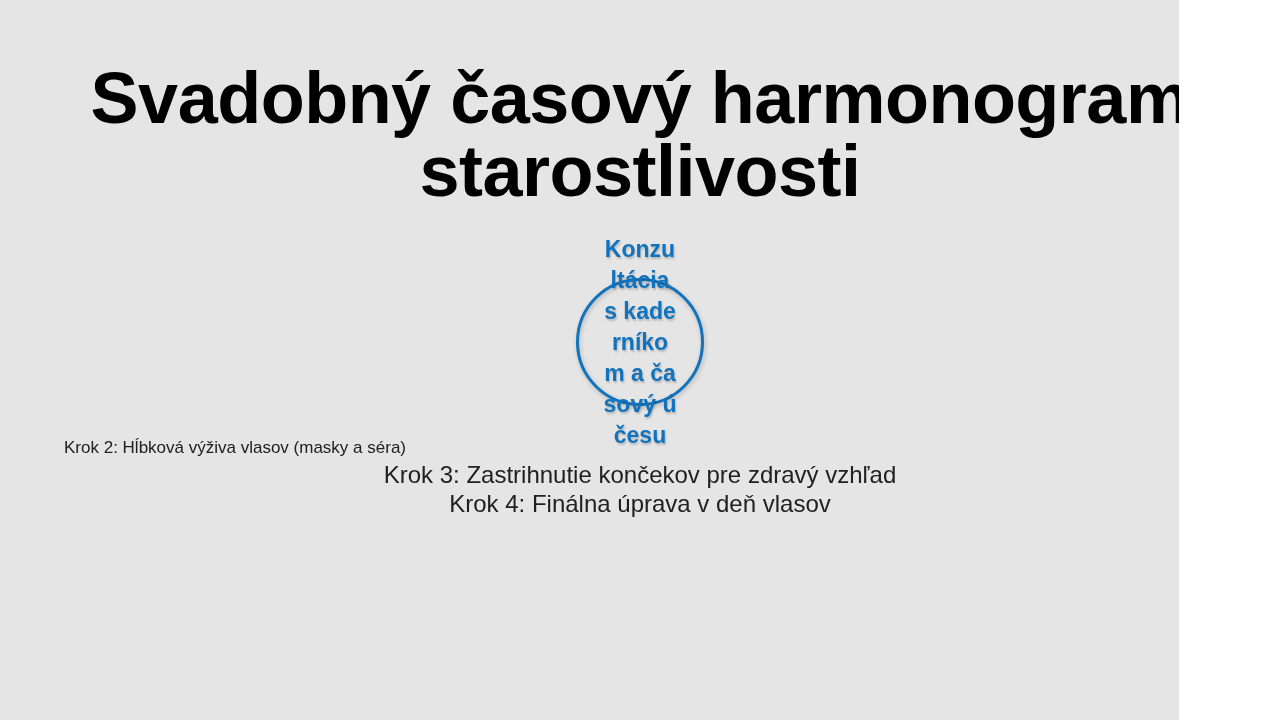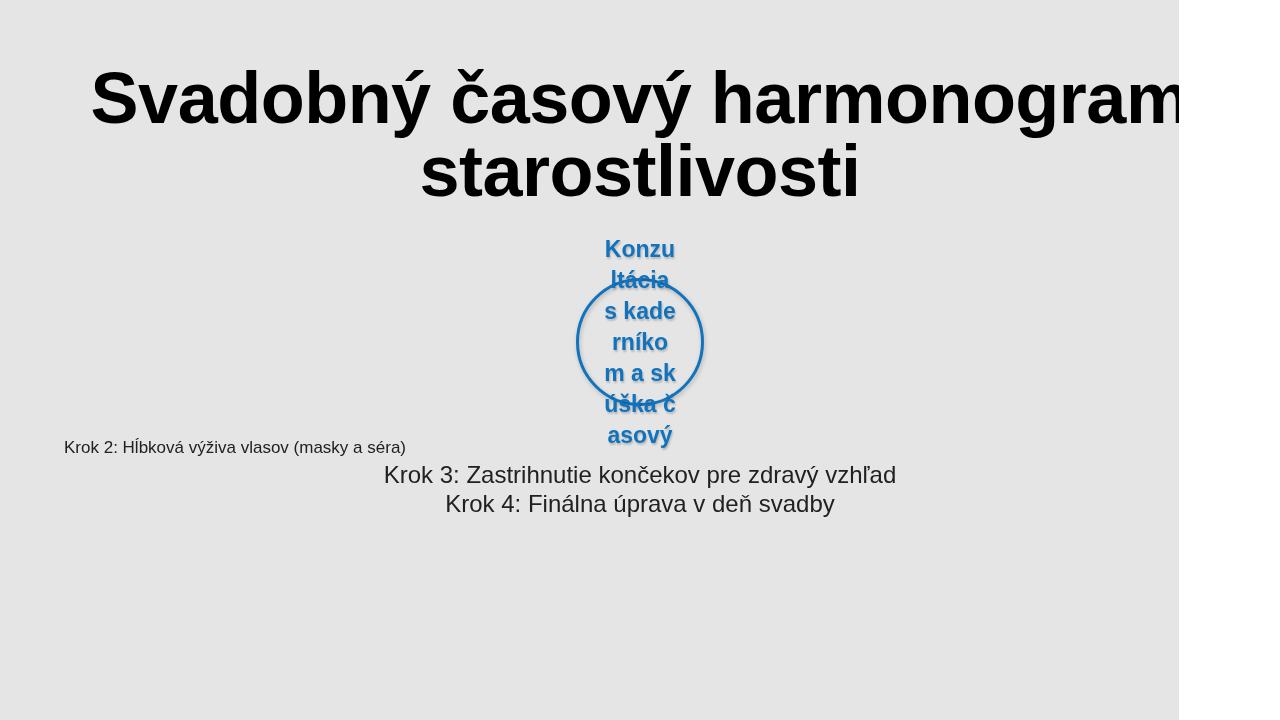--- a/index.html
+++ b/index.html
@@ -94,22 +94,22 @@
 </style>
 </head>
 <body>
 
 <div id="slide">
 
   <div class="slide-title">Svadobný časový harmonogram starostlivosti</div>
 
   <div class="shape-wrap">
     <div class="shape-circle"></div>
-    <div class="shape-text">Konzultácia s kaderníkom a skúška časový</div>
+    <div class="shape-text">Konzultácia s kaderníkom a časový účesu</div>
   </div>
 
   <div class="body-line-sm">Krok 2: Hĺbková výživa vlasov (masky a séra)</div>
 
   <div class="body-line-lg l3">Krok 3: Zastrihnutie končekov pre zdravý vzhľad</div>
 
-  <div class="body-line-lg l4">Krok 4: Finálna úprava v deň svadby</div>
+  <div class="body-line-lg l4">Krok 4: Finálna úprava v deň vlasov</div>
 
 </div>
 
 </body></html>

